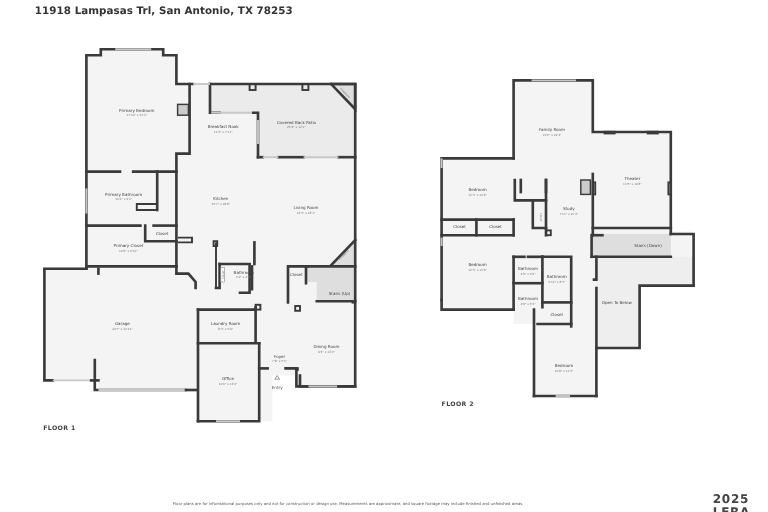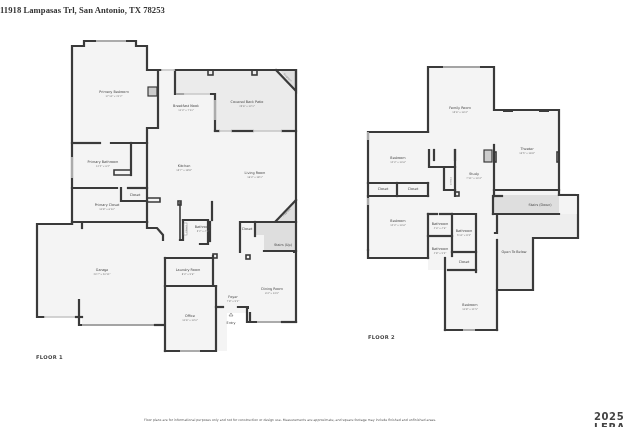--- a/index.html
+++ b/index.html
@@ -1,17 +1,17 @@
 <!DOCTYPE html>
 <html><head>
 <meta charset="utf-8">
 <style>
   html, body { margin:0; padding:0; background:#ffffff; }
   body { width:640px; height:427px; position:relative; overflow:hidden; font-family:"DejaVu Sans", sans-serif; }
-  .title { position:absolute; left:0; top:5px; font-size:8.6px; font-weight:bold; color:#333; letter-spacing:0.05px;font-family:Liberation Serif, serif; }
+  .title { position:absolute; left:29px; top:5px; font-size:8.6px; font-weight:bold; color:#333; letter-spacing:0.05px; }
   .floor-label { position:absolute; font-size:5.2px; font-weight:bold; color:#444; letter-spacing:0.3px; }
   .disclaimer { position:absolute; left:144px; top:418px; font-size:3.2px; color:#555; white-space:nowrap; }
   .copyright { position:absolute; left:563px; top:411px; font-size:10px; font-weight:bold; color:#444; letter-spacing:0.6px;margin-left:31px; }
   svg { position:absolute; left:0; top:0; }
   .rl { font-family:"DejaVu Sans", sans-serif; font-size:3.4px; fill:#444; text-anchor:middle; }
   .rd { font-family:"DejaVu Sans", sans-serif; font-size:2.4px; fill:#777; text-anchor:middle; }
   .wall { stroke:#3a3a3a; stroke-width:2.2; fill:none; stroke-linecap:square; }
   .wthin { stroke:#3a3a3a; stroke-width:1.6; fill:none; }
   .room { fill:#f4f4f4; }
   .patio { fill:#ebebeb; }

